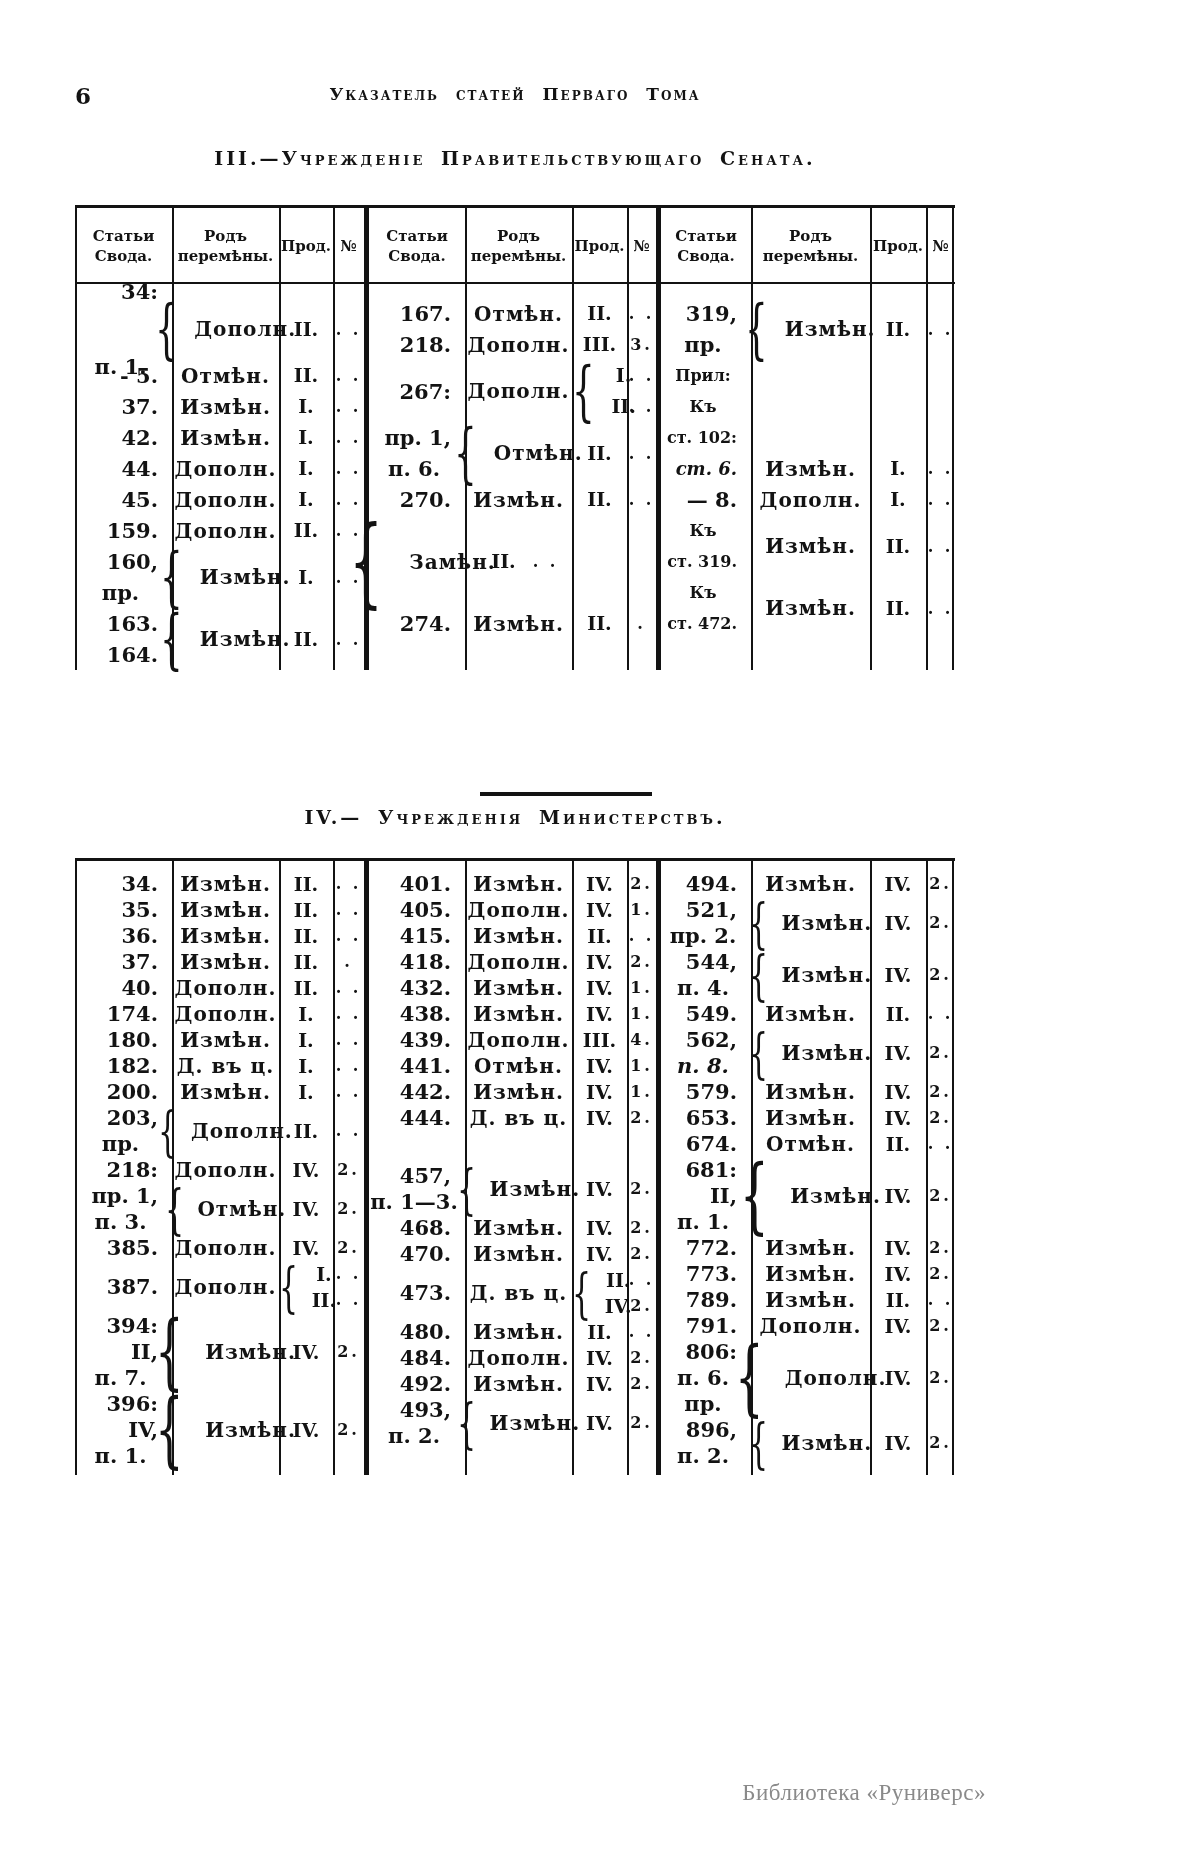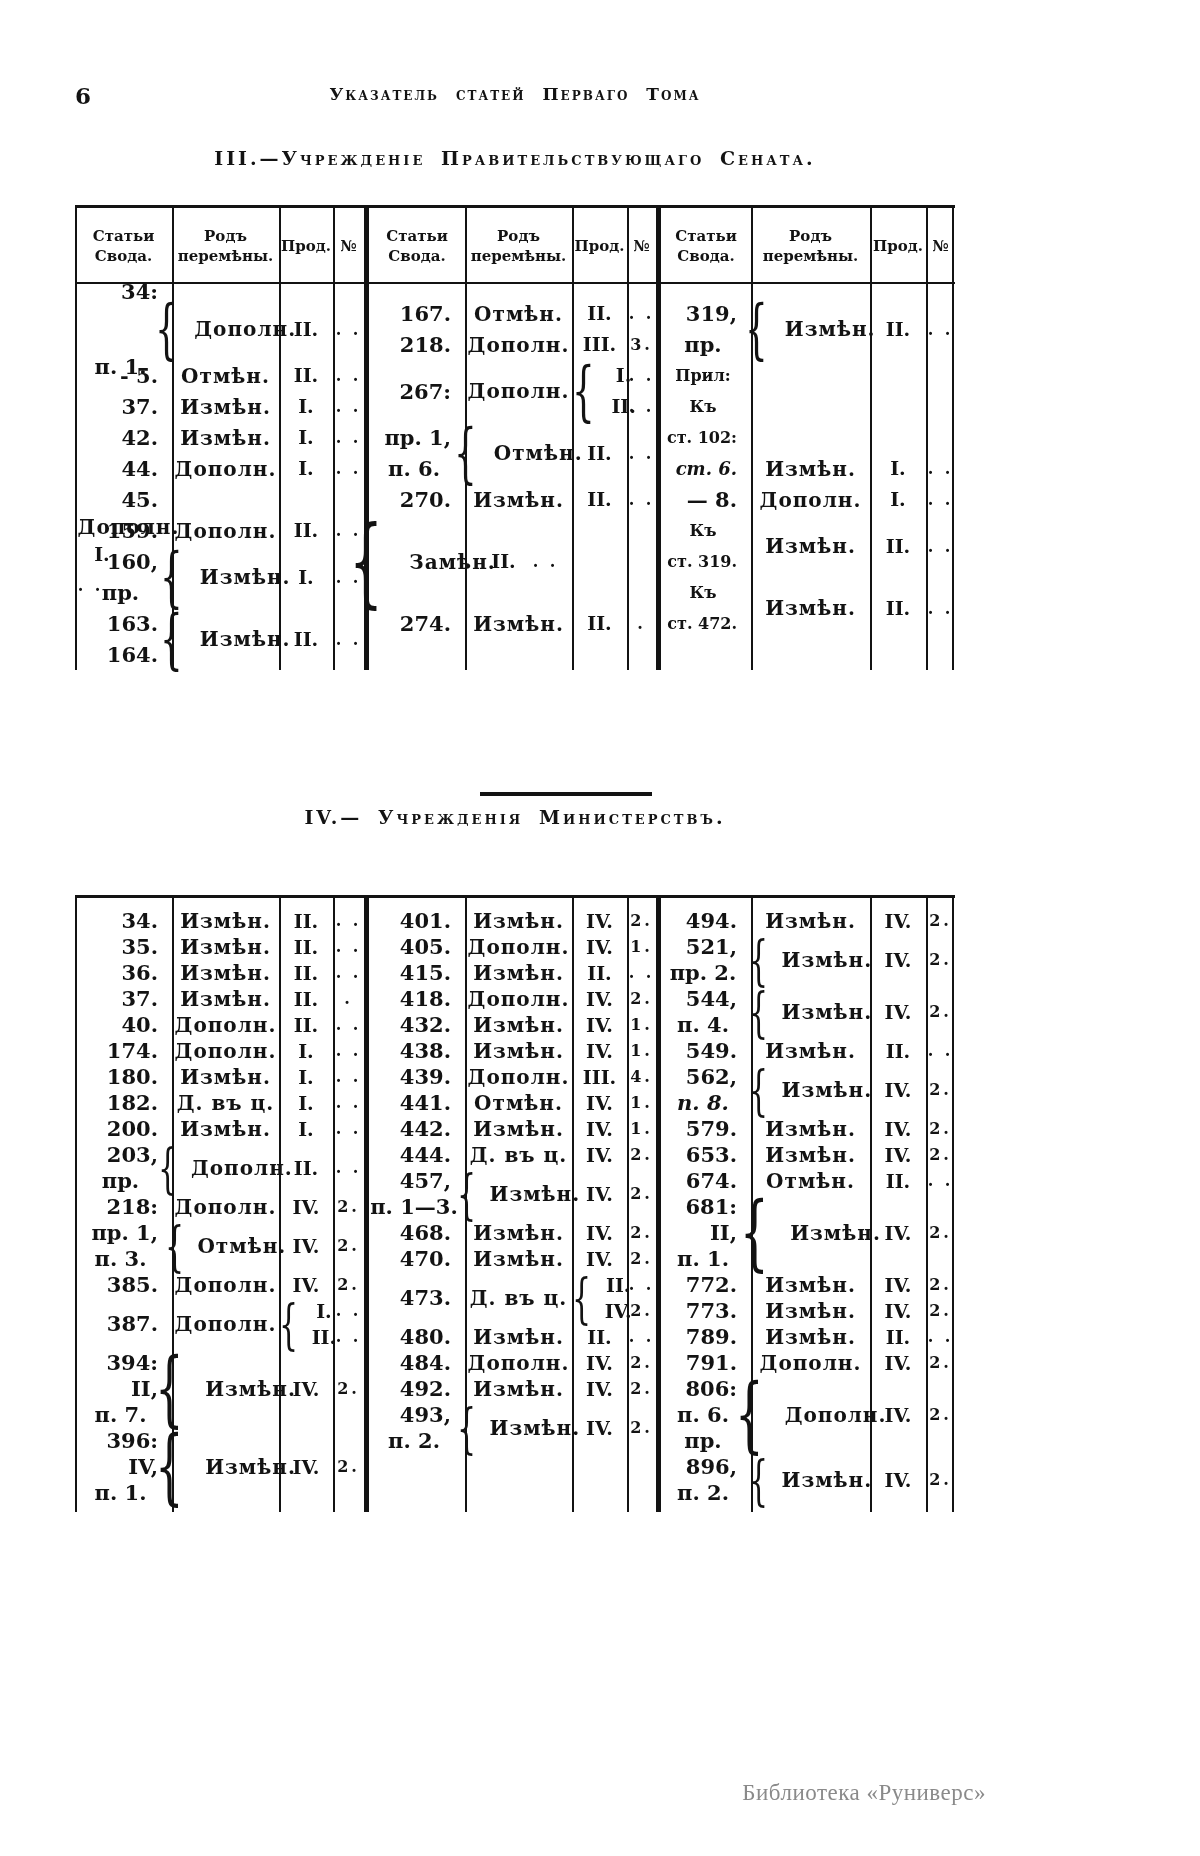--- a/index.html
+++ b/index.html
@@ -13,21 +13,21 @@
     font-size:17px;font-weight:bold;font-variant:small-caps;letter-spacing:2px;word-spacing:9px;
   }
   .sectitle{
     position:absolute;width:880px;left:75px;text-align:center;
     font-size:19px;font-weight:bold;font-variant:small-caps;letter-spacing:3px;word-spacing:6px;
   }
   #title3{top:147px;}
   #title4{top:806px;}
   .tablewrap{position:absolute;left:75px;width:880px;border-top:3px solid #131313;}
   #table3{top:205px;height:462px;}
-  #table4{top:895px;height:614px;}
+  #table4{top:858px;height:614px;}
   .vline{position:absolute;top:0;background:#131313;}
   .hline{position:absolute;left:0;width:880px;height:2px;background:#131313;}
   .tgroup{position:absolute;}
   .trow{display:flex;align-items:stretch;}
   .cell{box-sizing:border-box;display:flex;flex-direction:column;justify-content:center;}
   .art-line{font-size:21px;font-weight:bold;text-align:right;padding-right:14px;line-height:1;}
   .art-line.ctr{text-align:center;padding-right:6px;}
   .art-line.sm{font-size:16px;}
   .art-line.it{font-style:italic;font-size:18px;}
   .rodcell{flex-direction:row !important;align-items:center;}
@@ -186,21 +186,21 @@
         </div>
         <div class="cell prodwrap" style="width: 54px;">
           <div class="prodlines">
             <div class="prod-line" style="line-height: 31px;">I.</div>
           </div>
         </div>
         <div class="cell" style="width: 31px;">
           <div class="num-line" style="line-height: 31px;">. .</div>
         </div>
       </div>
-      <div class="trow" style="height: 31px; flex-direction: column;">
+      <div class="trow" style="height: 31px;">
         <div class="cell" style="width: 97px;">
           <div class="art-line" style="line-height: 31px;">45.</div>
         </div>
         <div class="cell rodcell" style="width: 107px;">
           <div class="rod-txt">Дополн.</div>
         </div>
         <div class="cell prodwrap" style="width: 54px;">
           <div class="prodlines">
             <div class="prod-line" style="line-height: 31px;">I.</div>
           </div>
@@ -919,21 +919,21 @@
         </div>
         <div class="cell prodwrap" style="width: 55px;">
           <div class="prodlines">
             <div class="prod-line" style="line-height: 26px;">IV.</div>
           </div>
         </div>
         <div class="cell" style="width: 29px;">
           <div class="num-line" style="line-height: 26px;">2.</div>
         </div>
       </div>
-      <div class="trow" style="height: 52px;">
+      <div class="trow" style="height: 52px; margin-top: 32px;">
         <div class="cell" style="width: 96px;">
           <div class="art-line" style="line-height: 26px;">457,</div>
           <div class="art-line ctr" style="line-height: 26px;">п. 1—3.</div>
         </div>
         <div class="cell rodcell" style="width: 107px;">
           <div class="brace" style="font-size: 54.6px; height: 52px;">{</div>
           <div class="rod-txt">Измѣн.</div>
         </div>
         <div class="cell prodwrap" style="width: 55px;">
           <div class="prodlines">

